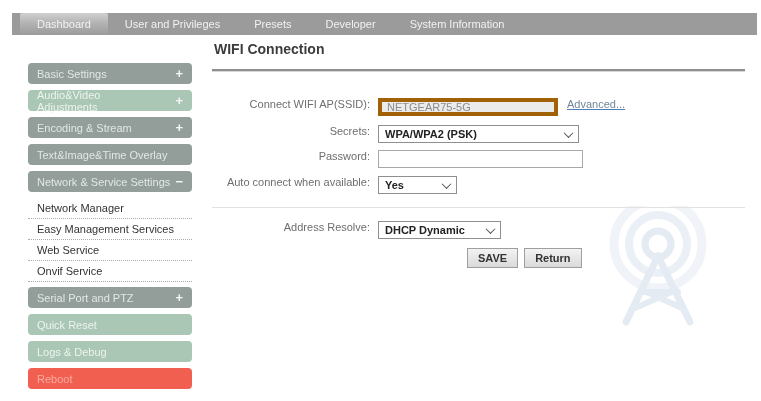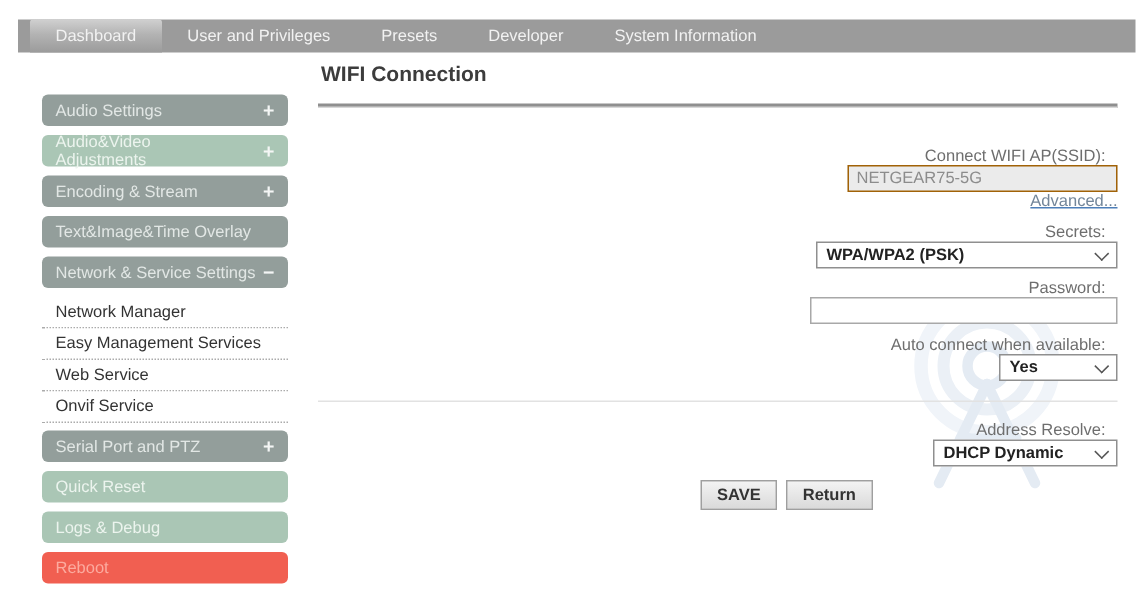--- a/index.html
+++ b/index.html
@@ -21,27 +21,27 @@
   .side-group.red{background:#f15f51;color:#fcab9f;}
   .side-group .toggle{font-size:13px;font-weight:bold;color:#f4f6f5;line-height:1;}
   .side-sub{box-sizing:border-box;height:21px;padding:0 9px;font-size:11px;color:#333;
     display:flex;align-items:center;border-bottom:1px dotted #ababab;background:#fff;cursor:pointer;}
   .after-subs{margin-top:5px;}
   
   .main{position:absolute;left:212px;top:39px;width:533px;z-index:1;}
   .page-title{font-size:14px;font-weight:bold;color:#3c3c3c;margin:2px 0 12px 2px;}
   .title-rule{height:2px;background:#8f8f8f;border-bottom:1px solid #d8d8d8;}
   .form{margin-top:26px;}
-  .frow{display:flex;align-items:flex-end;margin-bottom:9px;flex-direction:column;}
+  .frow{display:flex;align-items:flex-start;margin-bottom:9px;}
   .frow.r2{margin-bottom:7px;}
   .frow.r3{margin-bottom:8px;}
   .flabel{width:158px;text-align:right;font-size:11px;color:#6e6e6e;margin-right:8px;flex:none;white-space:nowrap;}
   .txt{box-sizing:border-box;height:18px;border:1px solid #a8a8a8;font-size:11px;padding:0 5px;
     font-family:"Liberation Sans", sans-serif;color:#333;background:#fff;}
-  .txt.ro{background:#ebebeb;border:1px solid #a16207;color:#8c8c8c;}
+  .txt.ro{background:#ebebeb;border:4px solid #a16207;color:#8c8c8c;text-decoration:underline;}
   .w-ssid{width:180px;}.w-pass{width:205px;}.w-mac{width:150px;}
   .select{box-sizing:border-box;height:18px;border:1px solid #8f8f8f;background:#fff;display:flex;
     align-items:center;justify-content:space-between;padding:0 6px;font-size:11px;font-weight:bold;color:#222;cursor:pointer;}
   .w-secrets{width:201px;}.w-auto{width:79px;}.w-addr{width:123px;}
   .chev{width:6px;height:6px;border-right:1px solid #555;border-bottom:1px solid #555;
     transform:rotate(45deg) translate(-1px,-1px);flex:none;margin-left:6px;}
   .advanced{font-size:11px;color:#73869a;text-decoration:underline;text-decoration-color:#4d7eb8;margin-left:9px;cursor:pointer;}
   .divider{height:1px;background:#e2e2e2;margin:13px 0 13px;}
   .btn-row{display:flex;gap:6px;margin-left:255px;margin-top:9px;}
   .btn{box-sizing:border-box;height:20px;padding:0 10px;font-size:11px;font-weight:bold;color:#333;
@@ -68,21 +68,21 @@
     <circle cx="70" cy="38" r="13" stroke="#e4ebf3" stroke-width="7"></circle>
     <path d="M70 50 L38 116" stroke="#e4ebf3" stroke-width="7" stroke-linecap="round"></path>
     <path d="M70 50 L102 116" stroke="#e4ebf3" stroke-width="7" stroke-linecap="round"></path>
     <path d="M52 86 L90 86" stroke="#e4ebf3" stroke-width="6" stroke-linecap="round"></path>
     <path d="M54 84 L94 102" stroke="#e4ebf3" stroke-width="6" stroke-linecap="round"></path>
     <path d="M47 102 L88 84" stroke="#e4ebf3" stroke-width="6" stroke-linecap="round"></path>
   </svg>
 
   <div class="sidebar">
     <div class="side-group gray">
-      <span>Audio Settings</span>
+      <span>Basic Settings</span>
       <span class="toggle">+</span>
     </div>
     <div class="side-group mint">
       <span>Audio&amp;Video Adjustments</span>
       <span class="toggle">+</span>
     </div>
     <div class="side-group gray">
       <span>Encoding &amp; Stream</span>
       <span class="toggle">+</span>
     </div>

